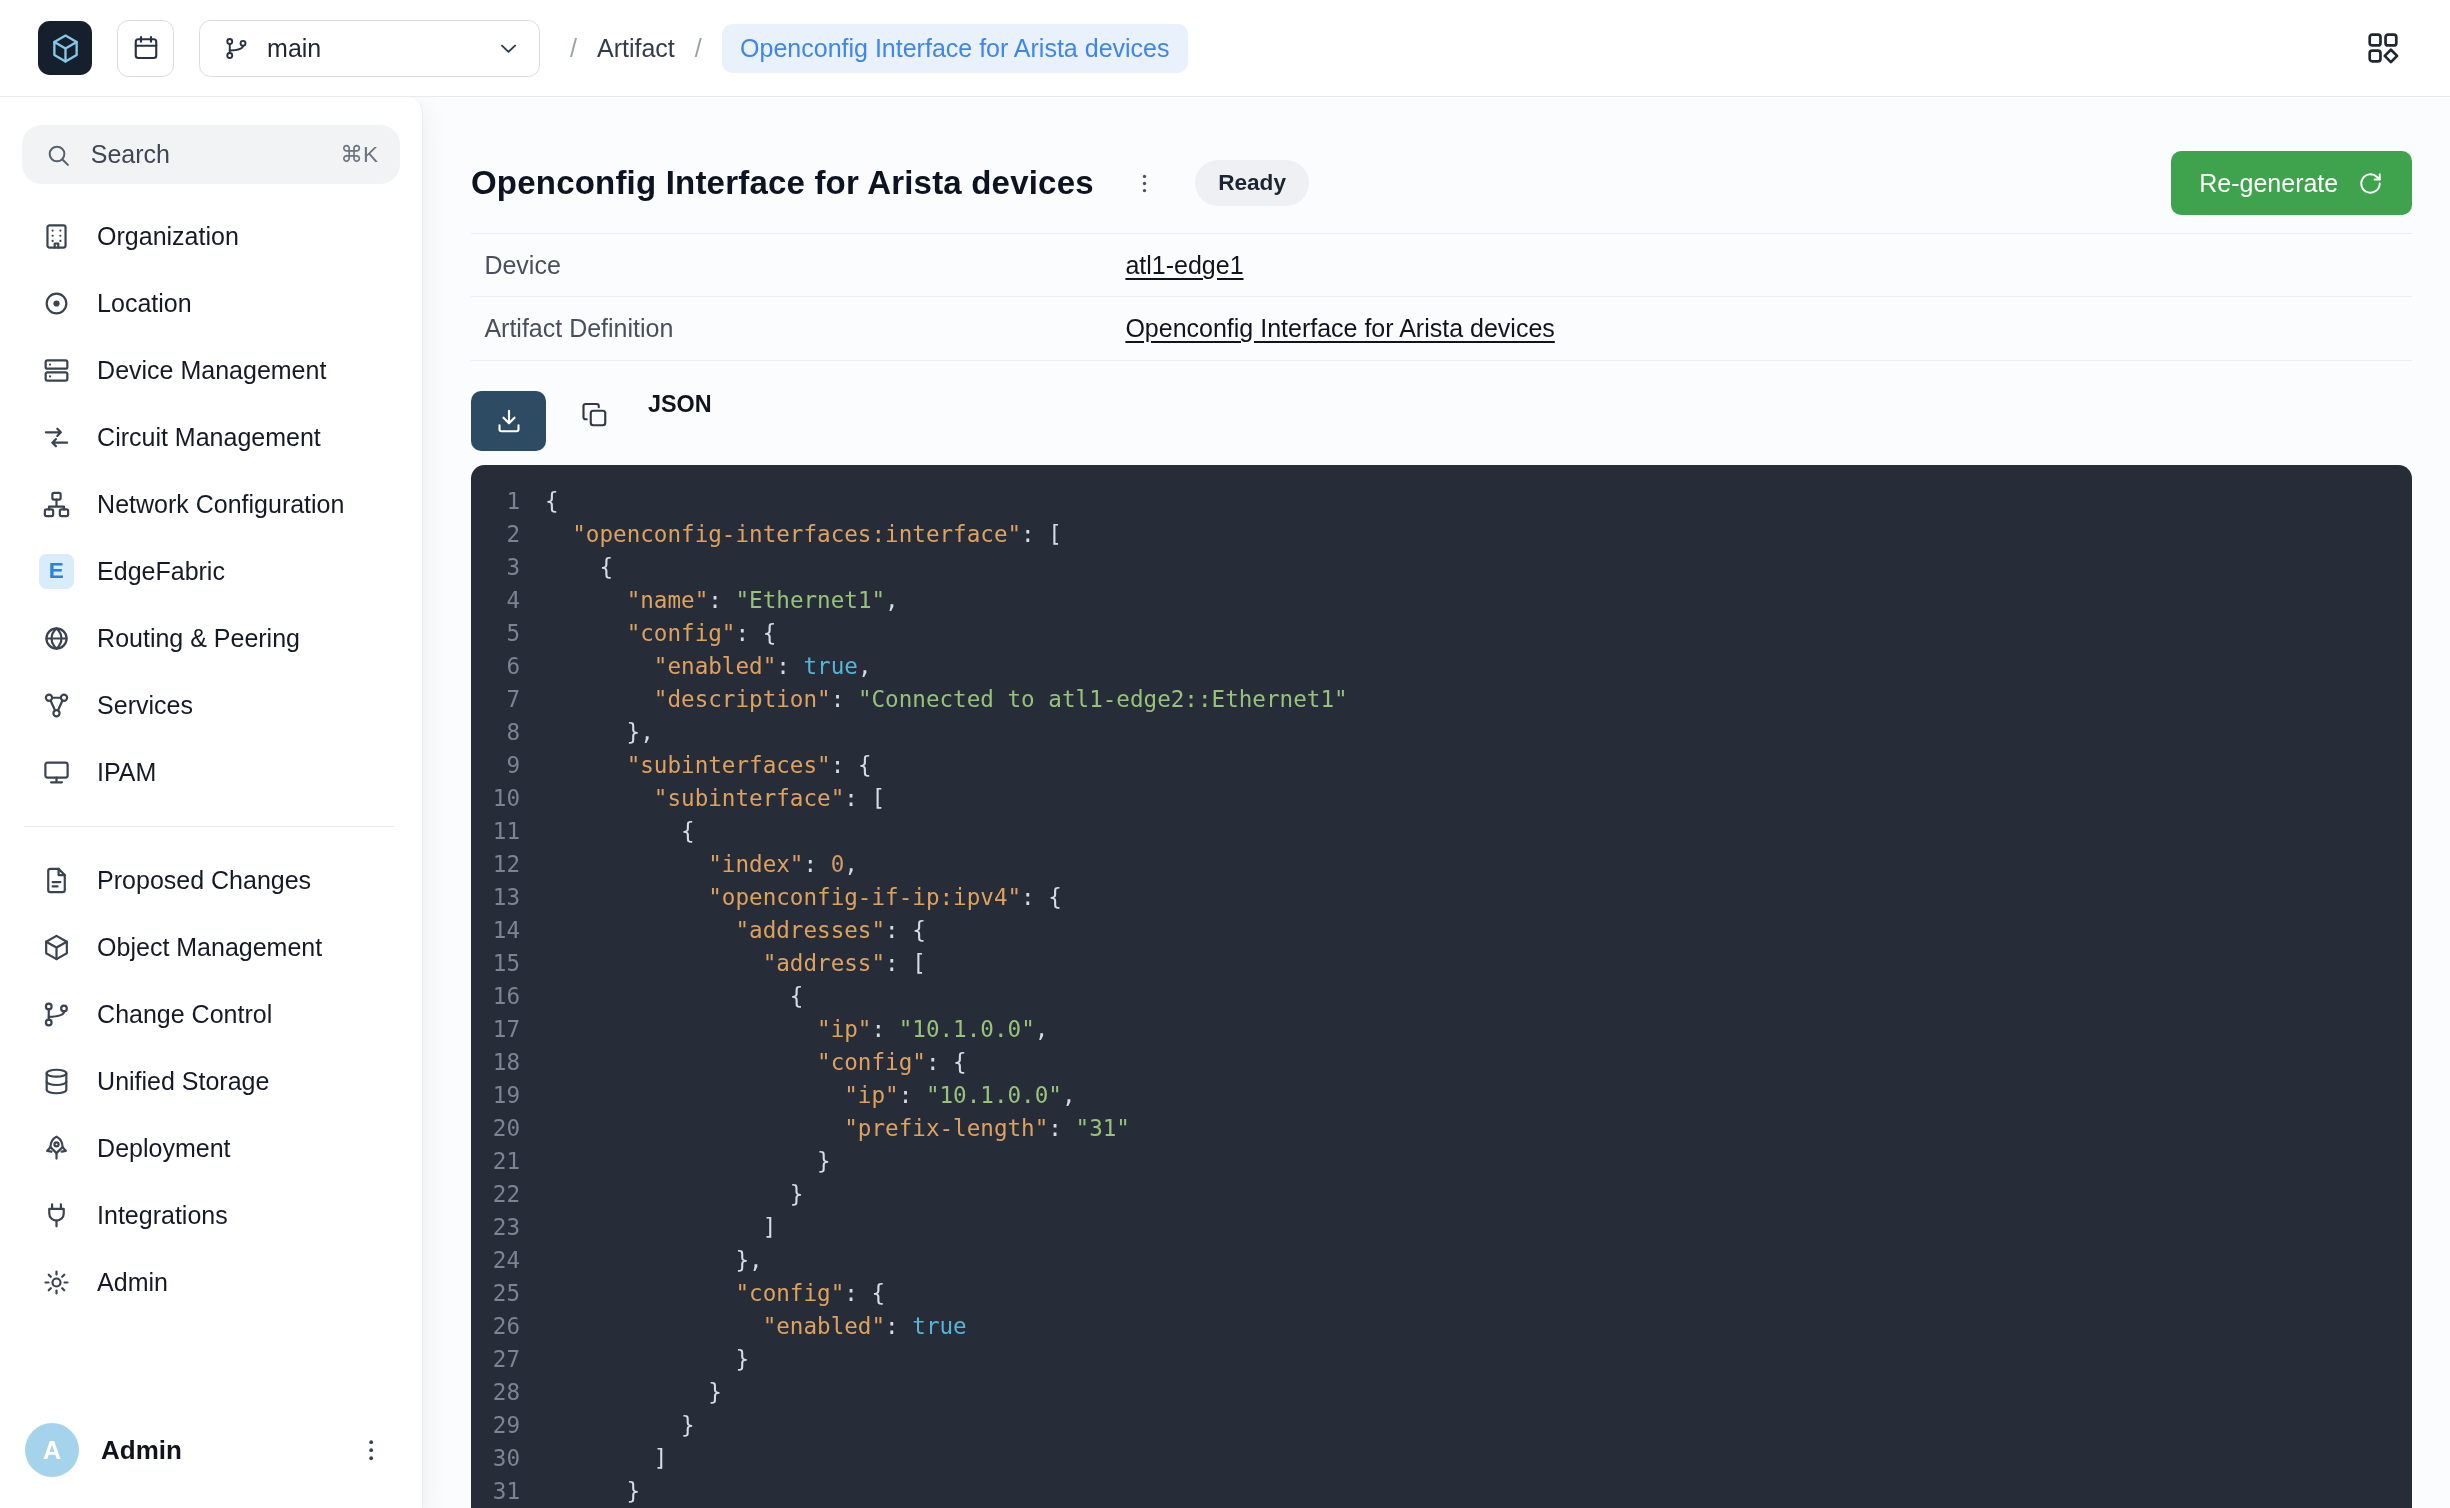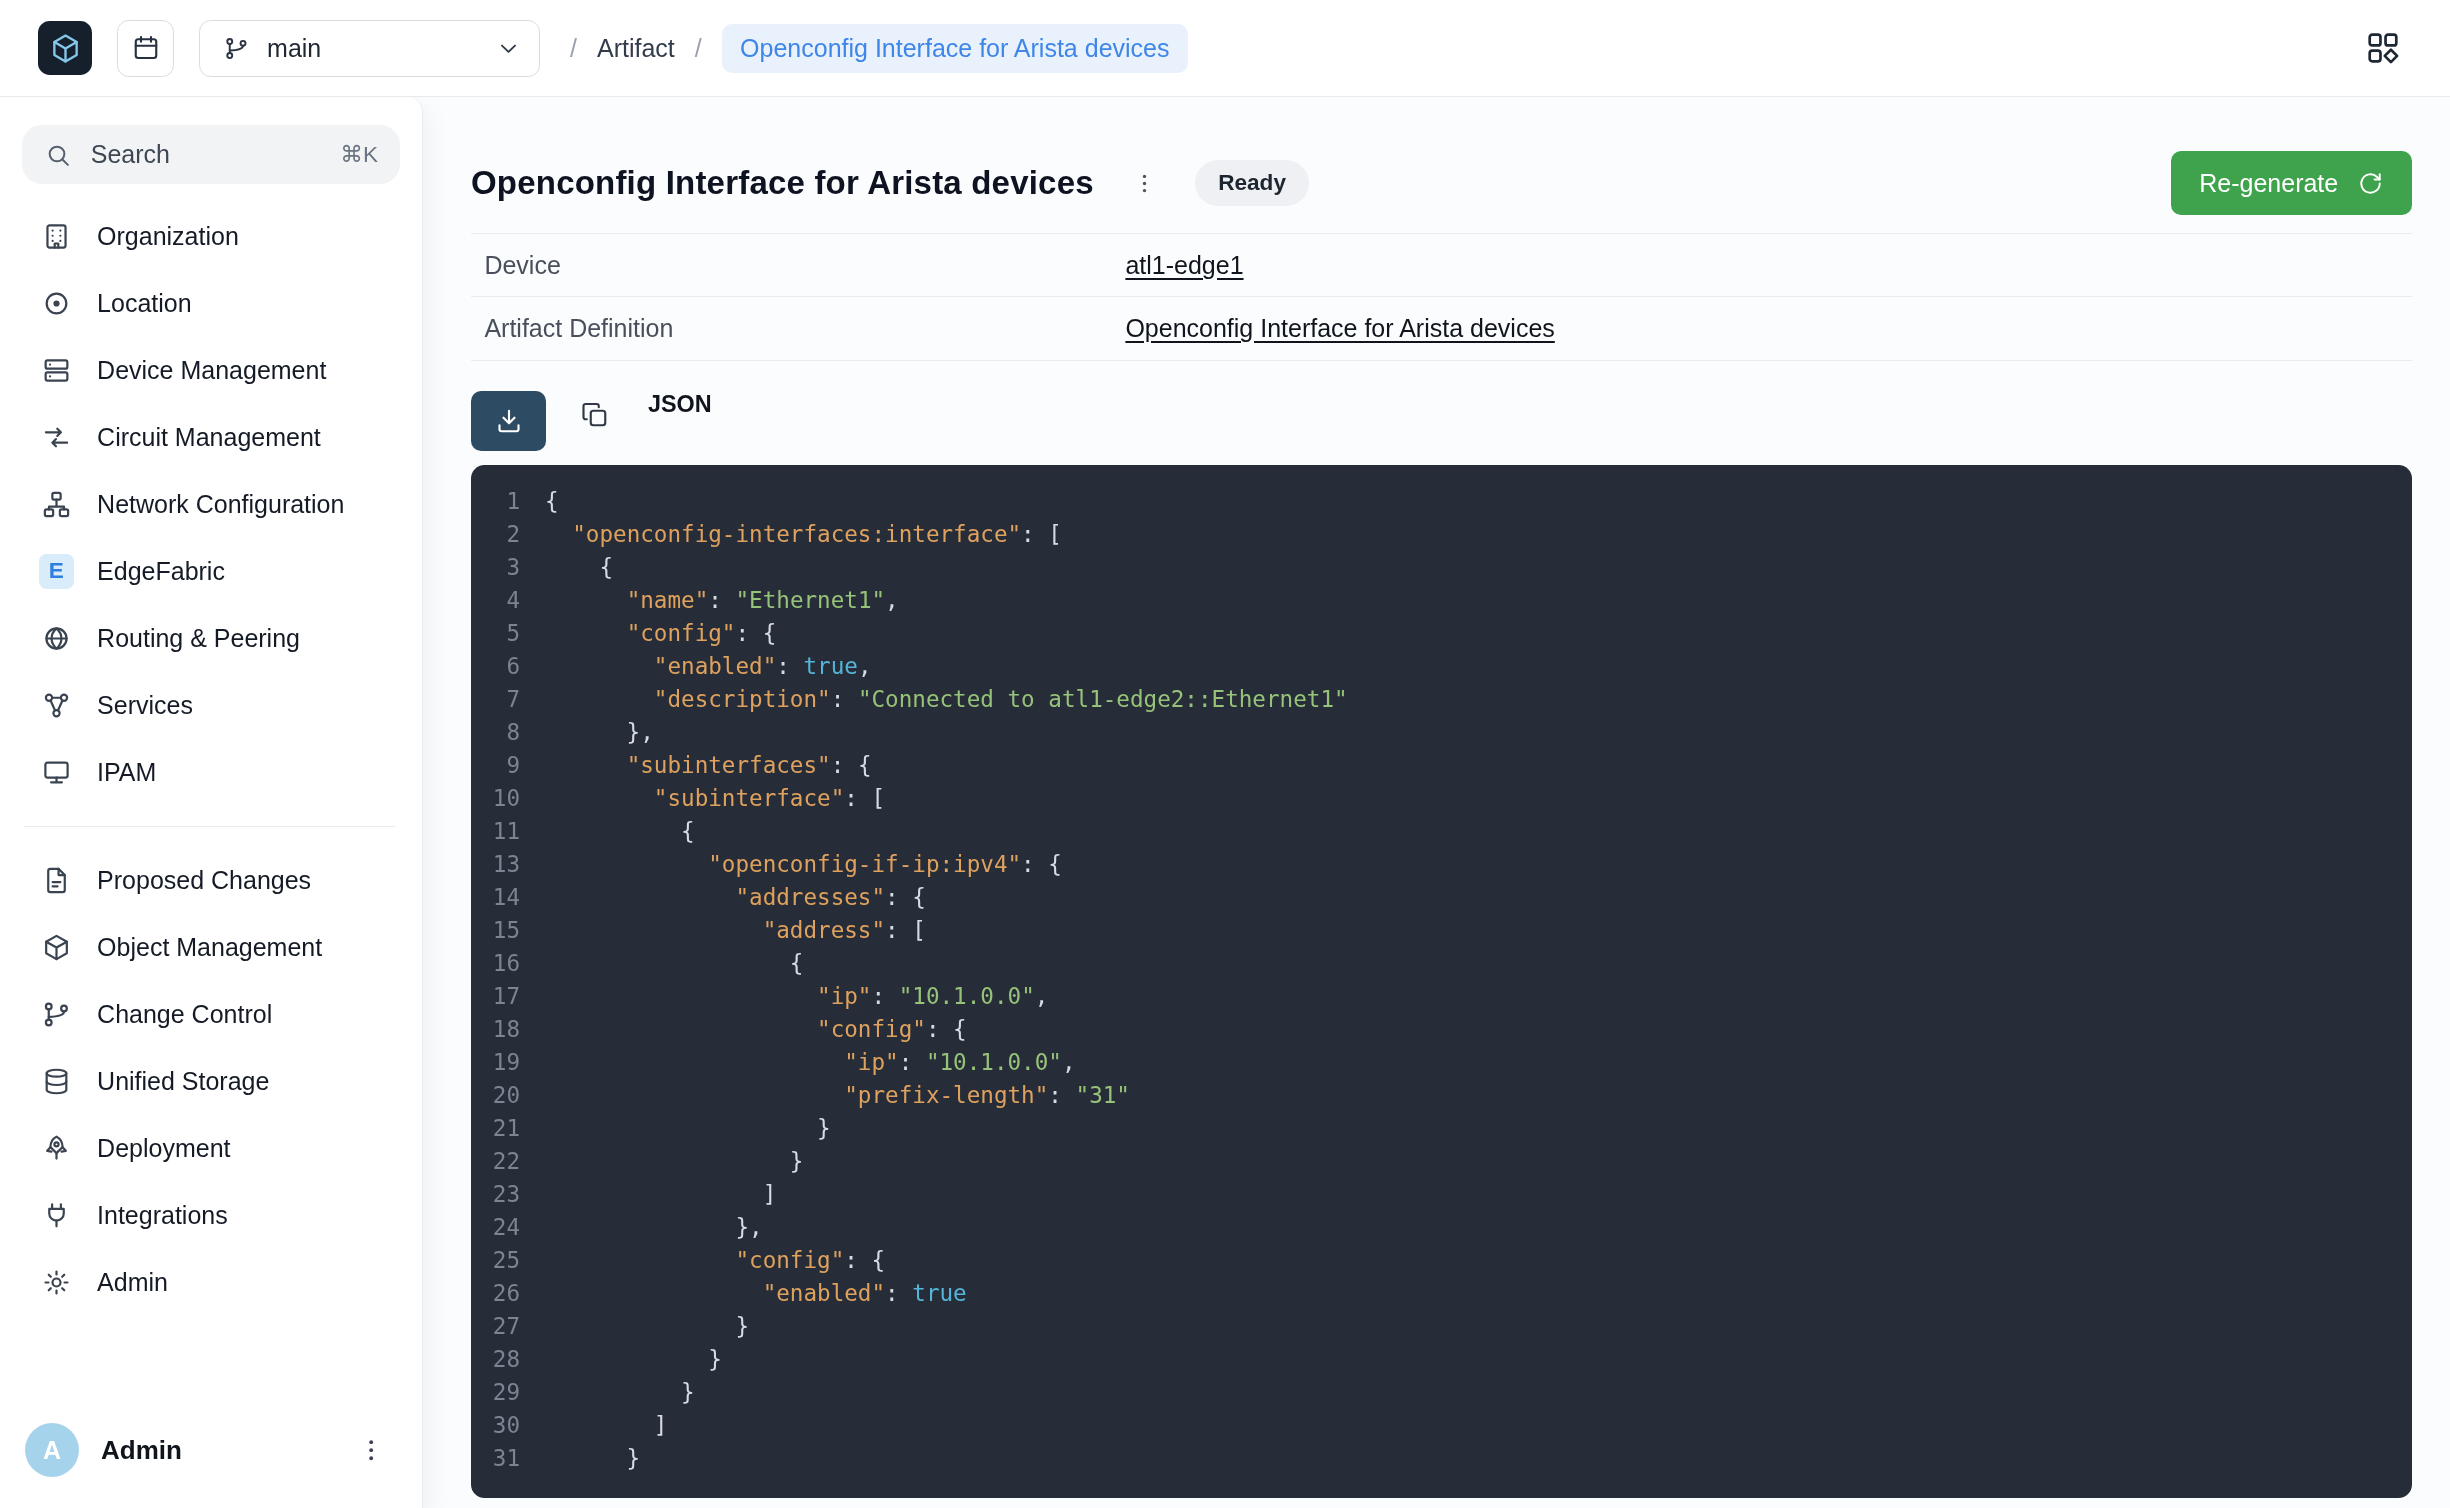--- a/index.html
+++ b/index.html
@@ -375,20 +375,21 @@
         <div class="code-line"><span class="ln">2</span><span class="lc"><span class="tok-p">  </span><span class="tok-k">"openconfig-interfaces:interface"</span><span class="tok-p">: [</span></span></div>
         <div class="code-line"><span class="ln">3</span><span class="lc"><span class="tok-p">    {</span></span></div>
         <div class="code-line"><span class="ln">4</span><span class="lc"><span class="tok-p">      </span><span class="tok-k">"name"</span><span class="tok-p">: </span><span class="tok-s">"Ethernet1"</span><span class="tok-p">,</span></span></div>
         <div class="code-line"><span class="ln">5</span><span class="lc"><span class="tok-p">      </span><span class="tok-k">"config"</span><span class="tok-p">: {</span></span></div>
         <div class="code-line"><span class="ln">6</span><span class="lc"><span class="tok-p">        </span><span class="tok-k">"enabled"</span><span class="tok-p">: </span><span class="tok-b">true</span><span class="tok-p">,</span></span></div>
         <div class="code-line"><span class="ln">7</span><span class="lc"><span class="tok-p">        </span><span class="tok-k">"description"</span><span class="tok-p">: </span><span class="tok-s">"Connected to atl1-edge2::Ethernet1"</span></span></div>
         <div class="code-line"><span class="ln">8</span><span class="lc"><span class="tok-p">      },</span></span></div>
         <div class="code-line"><span class="ln">9</span><span class="lc"><span class="tok-p">      </span><span class="tok-k">"subinterfaces"</span><span class="tok-p">: {</span></span></div>
         <div class="code-line"><span class="ln">10</span><span class="lc"><span class="tok-p">        </span><span class="tok-k">"subinterface"</span><span class="tok-p">: [</span></span></div>
         <div class="code-line"><span class="ln">11</span><span class="lc"><span class="tok-p">          {</span></span></div>
+        <div class="code-line"><span class="ln">12</span><span class="lc"><span class="tok-p">            </span><span class="tok-k">"index"</span><span class="tok-p">: </span><span class="tok-n">0</span><span class="tok-p">,</span></span></div>
         <div class="code-line"><span class="ln">13</span><span class="lc"><span class="tok-p">            </span><span class="tok-k">"openconfig-if-ip:ipv4"</span><span class="tok-p">: {</span></span></div>
         <div class="code-line"><span class="ln">14</span><span class="lc"><span class="tok-p">              </span><span class="tok-k">"addresses"</span><span class="tok-p">: {</span></span></div>
         <div class="code-line"><span class="ln">15</span><span class="lc"><span class="tok-p">                </span><span class="tok-k">"address"</span><span class="tok-p">: [</span></span></div>
         <div class="code-line"><span class="ln">16</span><span class="lc"><span class="tok-p">                  {</span></span></div>
         <div class="code-line"><span class="ln">17</span><span class="lc"><span class="tok-p">                    </span><span class="tok-k">"ip"</span><span class="tok-p">: </span><span class="tok-s">"10.1.0.0"</span><span class="tok-p">,</span></span></div>
         <div class="code-line"><span class="ln">18</span><span class="lc"><span class="tok-p">                    </span><span class="tok-k">"config"</span><span class="tok-p">: {</span></span></div>
         <div class="code-line"><span class="ln">19</span><span class="lc"><span class="tok-p">                      </span><span class="tok-k">"ip"</span><span class="tok-p">: </span><span class="tok-s">"10.1.0.0"</span><span class="tok-p">,</span></span></div>
         <div class="code-line"><span class="ln">20</span><span class="lc"><span class="tok-p">                      </span><span class="tok-k">"prefix-length"</span><span class="tok-p">: </span><span class="tok-s">"31"</span></span></div>
         <div class="code-line"><span class="ln">21</span><span class="lc"><span class="tok-p">                    }</span></span></div>
         <div class="code-line"><span class="ln">22</span><span class="lc"><span class="tok-p">                  }</span></span></div>

